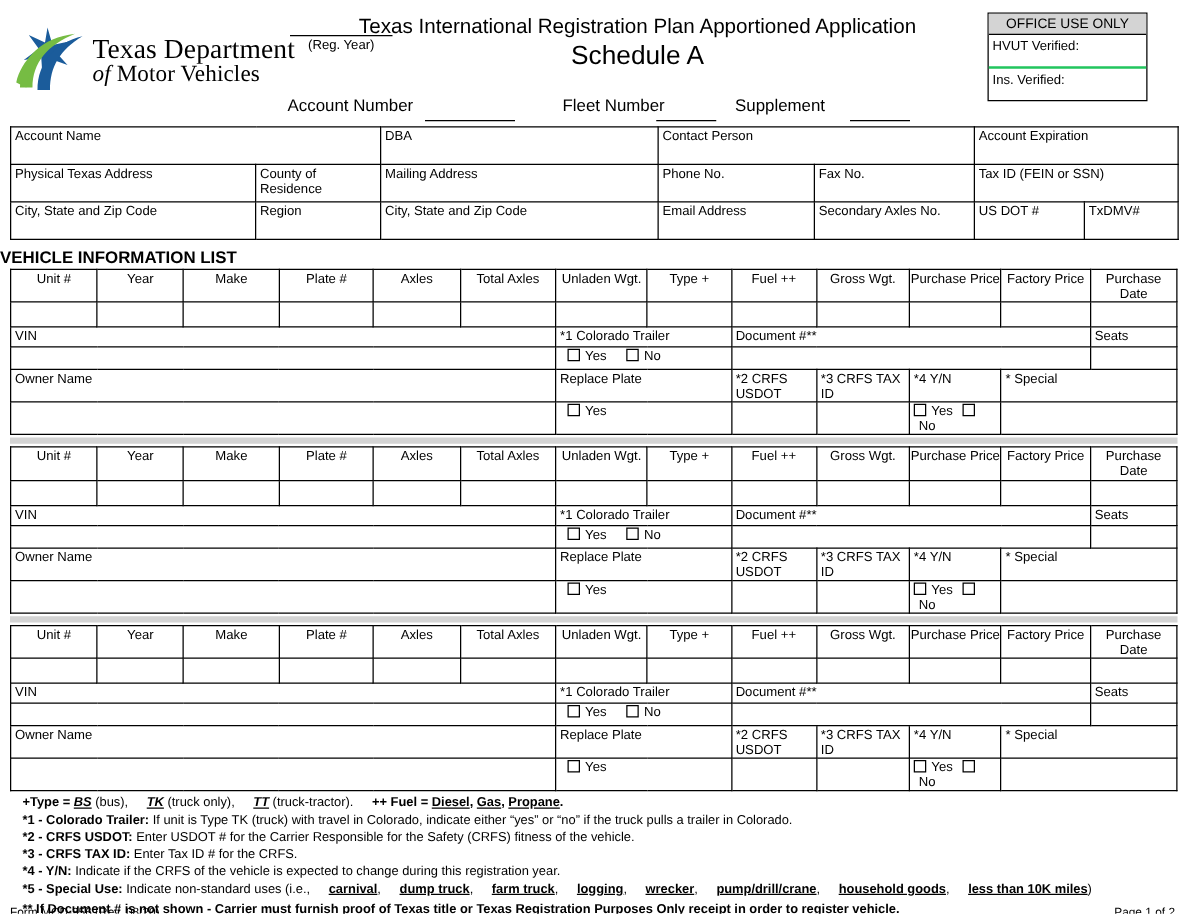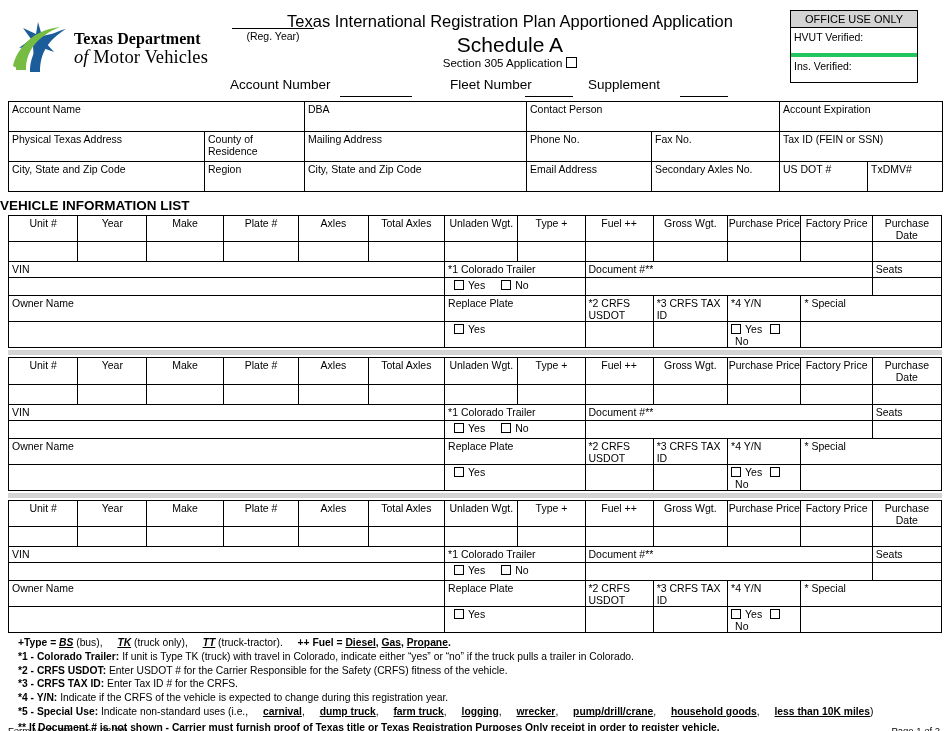--- a/index.html
+++ b/index.html
@@ -22,21 +22,21 @@
   .logo-wrap {
     position: absolute; left: 8px; top: 20px;
     display: flex; align-items: center;
   }
   .logo-mark { width: 62px; height: 58px; display:block; }
   .logo-text {
     margin-left: 4px;
     font-family: "Liberation Serif", serif;
     line-height: 1.04;
   }
-  .logo-l1 { font-size: 16px; letter-spacing: .1px; font-weight: bold; }
+  .logo-l1 { font-size: 22px; letter-spacing: .1px; }
   .logo-l2 { font-size: 18.5px; letter-spacing: .1px; }
   .logo-l2 .it { font-style: italic; }
 
   .regyear {
     position: absolute; left: 232px; top: 28px;
     width: 82px; text-align: center;
   }
   .regyear .rule { border-top: 1.4px solid #000; height: 0; margin-bottom: 1px; }
   .regyear .lbl { font-size: 10.5px; }
 
@@ -66,21 +66,21 @@
     width: 128px; border: 1.4px solid #000;
   }
   .office-hd {
     background: #d4d4d4; text-align: center;
     font-size: 11px; padding: 2px 0 2px 0;
     border-bottom: 1.6px solid #000;
   }
   .office-row {
     font-size: 10.5px; padding: 3px 0 10px 3px;
   }
-  .office-row.top { border-bottom: 4px solid #22c55e; }
+  .office-row.top { border-bottom: 2px solid #22c55e; }
 
   
   .gtbl {
     border-collapse: collapse;
     table-layout: fixed;
     width: 934px;
     margin-left: 8px;
   }
   .gtbl td {
     border: 1px solid #000;
@@ -157,23 +157,20 @@
       </div>
     </div>
 
     <div class="regyear">
       <div class="rule"></div>
       <div class="lbl">(Reg. Year)</div>
     </div>
 
     <div class="title1">Texas International Registration Plan Apportioned Application</div>
     <div class="title2">Schedule A</div>
-    <div class="sec305">
-      <span>Section 305 Application</span><span class="cb"></span>
-    </div>
 
     <div class="acctline">
       <span class="al-item" style="left:230px; top:1px;">Account Number</span>
       <span class="al-rule" style="left:340px; top:20px; width:72px;"></span>
 
       <span class="al-item" style="left:450px; top:1px;">Fleet Number</span>
       <span class="al-rule" style="left:525px; top:20px; width:48px;"></span>
 
       <span class="al-item" style="left:588px; top:1px;">Supplement</span>
       <span class="al-rule" style="left:680px; top:20px; width:48px;"></span>

